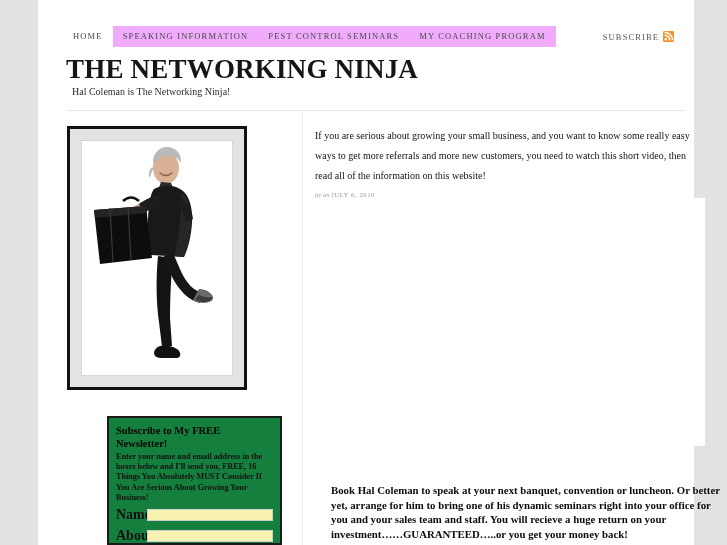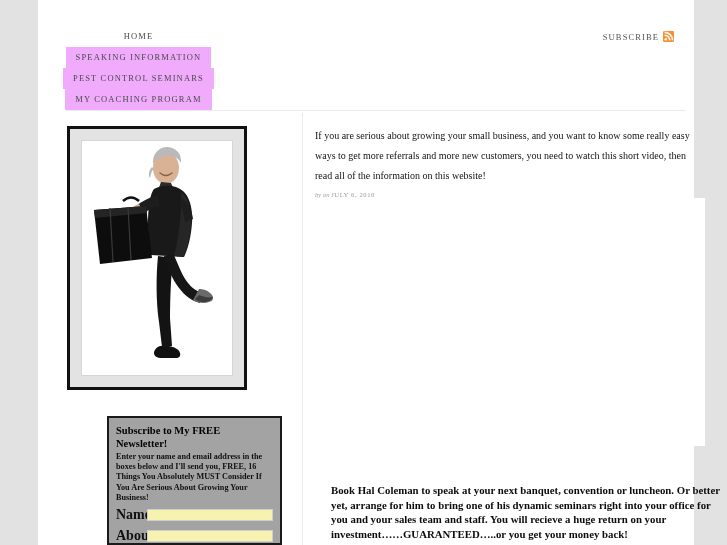--- a/index.html
+++ b/index.html
@@ -31,21 +31,20 @@
     width: 656px;
     height: 21px;
   }
   .nav-menu {
     position: absolute;
     left: 25px;
     top: 0;
     height: 21px;
     display: flex;
     align-items: center;
-    flex-direction: column;
   }
   .nav-item {
     font-family: "Liberation Serif", "DejaVu Serif", serif;
     font-size: 8.5px;
     letter-spacing: 1.15px;
     color: #4a4a4a;
     text-transform: uppercase;
     padding: 0 10px;
     height: 21px;
     line-height: 21px;
@@ -160,21 +159,21 @@
 
   
   .newsletter-box {
     position: absolute;
     left: 69px;
     top: 416px;
     width: 175px;
     height: 129px;
     border: 2px solid #1a1a1a;
     box-sizing: border-box;
-    background: #a3a3a3;
+    background: #15803d;
     padding: 6px 7px 0 7px;
   }
   .nl-heading {
     font-family: "Liberation Serif", "DejaVu Serif", serif;
     font-size: 10.5px;
     font-weight: bold;
     color: #000;
     line-height: 13px;
     margin: 0 0 2px 0;
   }
@@ -293,20 +292,24 @@
         <svg class="rss-icon" viewBox="0 0 16 16" xmlns="http://www.w3.org/2000/svg">
           <rect x="0" y="0" width="16" height="16" rx="2" fill="#f59331"></rect>
           <circle cx="4" cy="12" r="1.7" fill="#ffffff"></circle>
           <path d="M2.4 7.3a6.3 6.3 0 0 1 6.3 6.3h2.3A8.6 8.6 0 0 0 2.4 5z" fill="#ffffff"></path>
           <path d="M2.4 3.2a10.4 10.4 0 0 1 10.4 10.4h2.3A12.7 12.7 0 0 0 2.4 0.9z" fill="#ffffff"></path>
         </svg>
       </span>
     </div>
   </div>
 
+  <div class="masthead">
+    <h1 class="site-title">THE NETWORKING NINJA</h1>
+    <div class="site-tagline">Hal Coleman is The Networking Ninja!</div>
+  </div>
 
   <div class="h-divider"></div>
   <div class="v-divider"></div>
 
   <div class="sidebar">
     <div class="photo-frame">
       <div class="photo-inner">
         <svg class="figure-svg" viewBox="0 0 150 230" xmlns="http://www.w3.org/2000/svg">
 
           <ellipse cx="84" cy="25" rx="13" ry="16" fill="#d9b194"></ellipse>

